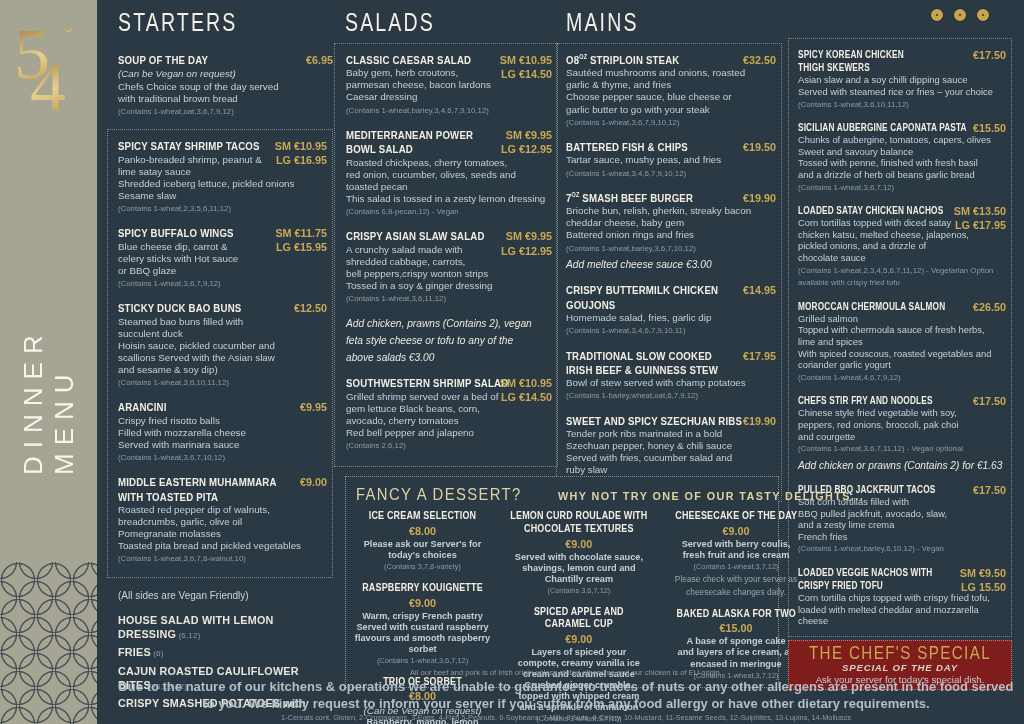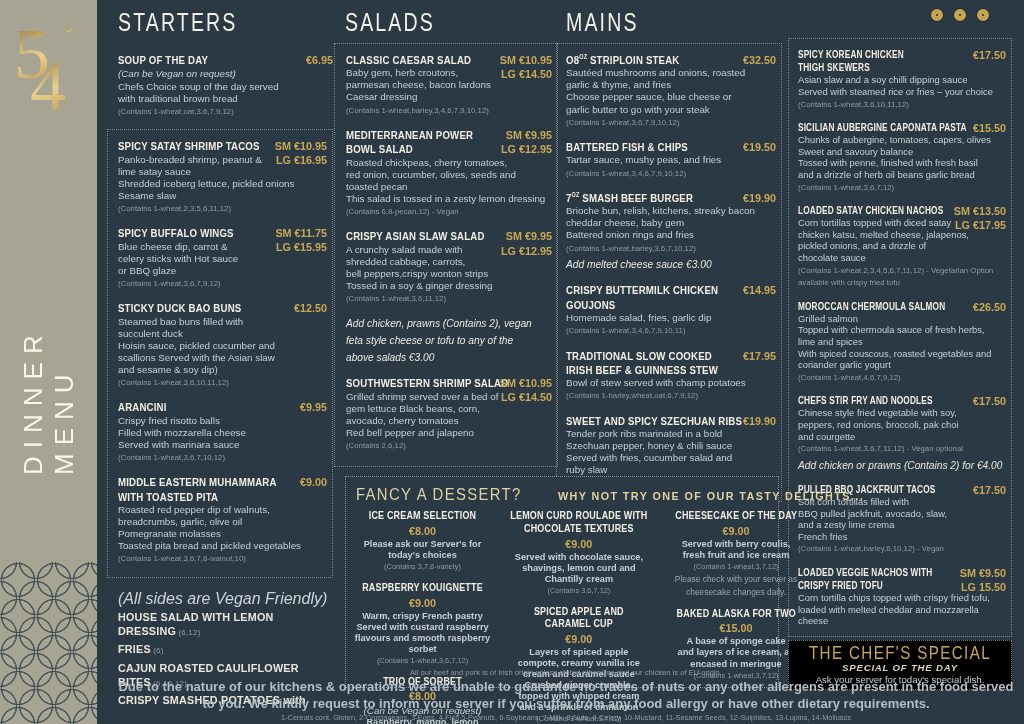--- a/index.html
+++ b/index.html
@@ -66,21 +66,21 @@
   .fine { font-size:8.4px; color:#98a5ae; line-height:1.3; margin-top:2px; }
   .note { font-size:10.2px; font-style:italic; font-weight:400; color:#eae8df; line-height:1.3; margin-top:4px; }
   #col-right .name-line { font-size:10.6px; transform:scaleX(.78); }
   #col-right .desc { font-size:9.4px; }
   #col-right .item { margin-bottom:11px; }
   
   #sides { margin:12px 0 0 11px; }
   .sides-head { display:flex; justify-content:space-between; align-items:flex-end; padding-right:8px; }
   .sides-all { font-size:12px; font-weight:700; color:#c9a854; letter-spacing:.5px; padding-bottom:4px; }
   .sides-all .all-word { margin-right:8px; }
-  .sides-note { font-style:italic; font-size:16px; color:#ccd4d9; margin:2px 0 2px; }
+  .sides-note { font-size:10px; color:#ccd4d9; margin:2px 0 12px; }
   .side-item { margin-bottom:4px; }
   .side-line { font-size:10.8px; font-weight:700; color:#e9e6db; line-height:1.3; letter-spacing:.2px; }
   .side-code { font-size:8px; font-weight:400; color:#8e9ba5; }
   
   .rings { position:absolute; left:931px; top:9px; display:flex; gap:11px; }
   .ring { width:12px; height:12px; border:5px solid #c9a44e; border-radius:50%;
           box-shadow:0 0 0 1px rgba(20,28,34,.35), inset 0 0 0 1px rgba(20,28,34,.35); }
   
   #dessert-box { position:absolute; left:345px; top:476px; width:434px; height:212px;
     background:#2b3944; border:1px dotted rgba(225,228,223,.5); padding:7px 8px 0; }
@@ -91,21 +91,21 @@
   .dessert-cols { display:flex; gap:10px; }
   .dessert-col { flex:1; text-align:center; }
   .dessert-col .item { margin-bottom:10px; }
   .dessert-col .item-head { padding-right:0; }
   .dessert-col .name-line { font-size:10.2px; transform:scaleX(.88); transform-origin:50% 50%; text-align:center; }
   .dessert-col .desc { font-size:9.2px; line-height:1.2;font-weight:bold; }
   .dessert-col .contains { font-size:7.4px; margin-top:1px; }
   .price-center { text-align:center; margin:1px 0; }
   
   #chef-special { position:absolute; left:788px; top:640px; width:224px; height:50px;
-    background:#000000; border:1px dotted rgba(225,228,223,.5); text-align:center; padding-top:3px; }
+    background:#7f1d1d; border:1px dotted rgba(225,228,223,.5); text-align:center; padding-top:3px; }
   .chef-title { font-size:16.5px; color:#c9a854; letter-spacing:1.5px; font-weight:400;
     display:inline-block; transform:scale(.92,1.08); }
   .chef-sub { font-size:9.6px; font-style:italic; font-weight:700; color:#d9d3c0; letter-spacing:.8px; margin-top:-1px; }
   .chef-text { font-size:9.6px; color:#c6cfd4; margin-top:1px; }
   
   #footer { position:absolute; left:112px; right:4px; bottom:1px; text-align:center; }
   .foot1 { font-size:7.6px; color:#8e9ba5; line-height:1.35; }
   .foot2 { font-size:13px; color:#b3bec5; font-weight:700; line-height:1.35; }
   .foot3 { font-size:7.4px; color:#8e9ba5; line-height:1.35; }
 </style>
@@ -358,21 +358,21 @@
         </div>
         <div class="item">
           <div class="item-head">
             <div class="item-name">
               <div class="name-line"><span>7</span><sup class="sup">OZ</sup><span> SMASH BEEF BURGER</span></div>
             </div>
             <div class="item-price">
               <div class="price">€19.90</div>
             </div>
           </div>
-          <div class="desc">Brioche bun, relish, kitchens, streaky bacon</div>
+          <div class="desc">Brioche bun, relish, gherkin, streaky bacon</div>
           <div class="desc">cheddar cheese, baby gem</div>
           <div class="desc">Battered onion rings and fries</div>
           <div class="contains">(Contains 1-wheat,barley,3,6,7,10,12)</div>
           <div class="note">Add melted cheese sauce €3.00</div>
         </div>
         <div class="item">
           <div class="item-head">
             <div class="item-name">
               <div class="name-line">CRISPY BUTTERMILK CHICKEN</div>
               <div class="name-line">GOUJONS</div>
@@ -487,21 +487,21 @@
               <div class="name-line">CHEFS STIR FRY AND NOODLES</div>
             </div>
             <div class="item-price">
               <div class="price">€17.50</div>
             </div>
           </div>
           <div class="desc">Chinese style fried vegetable with soy,</div>
           <div class="desc">peppers, red onions, broccoli, pak choi</div>
           <div class="desc">and courgette</div>
           <div class="contains">(Contains 1-wheat,3,6,7,11,12) - Vegan optional</div>
-          <div class="note">Add chicken or prawns (Contains 2) for €4.00</div>
+          <div class="note">Add chicken or prawns (Contains 2) for €1.63</div>
         </div>
         <div class="item">
           <div class="item-head">
             <div class="item-name">
               <div class="name-line">PULLED BBQ JACKFRUIT TACOS</div>
             </div>
             <div class="item-price">
               <div class="price">€17.50</div>
             </div>
           </div>
@@ -586,21 +586,21 @@
           <div class="contains">(Contains 3,6,7,12)</div>
         </div>
         <div class="item">
           <div class="item-head">
             <div class="item-name">
               <div class="name-line">SPICED APPLE AND</div>
               <div class="name-line">CARAMEL CUP</div>
             </div>
           </div>
           <div class="price price-center">€9.00</div>
-          <div class="desc">Layers of spiced apple</div>
+          <div class="desc">Layers of spiced your</div>
           <div class="desc">compote, creamy vanilla ice</div>
           <div class="desc">cream and caramel sauce</div>
           <div class="desc">Crushed ginger crumble,</div>
           <div class="desc">topped with whipped cream</div>
           <div class="desc">and a sprinkle of cinnamon</div>
           <div class="contains">(Contains 1-wheat,3,7,12)</div>
         </div>
       </div>
     <div class="dessert-col" id="dessert-col-2">
         <div class="item">

